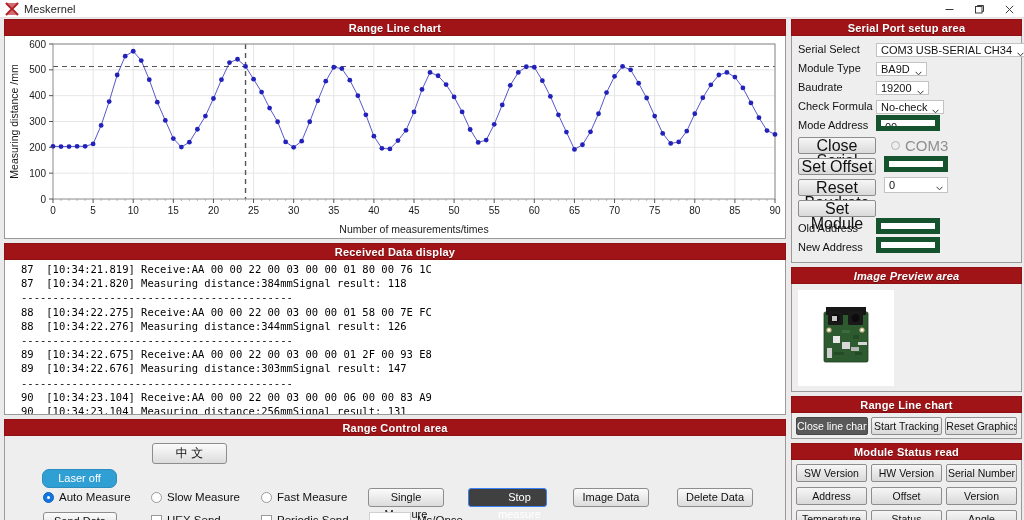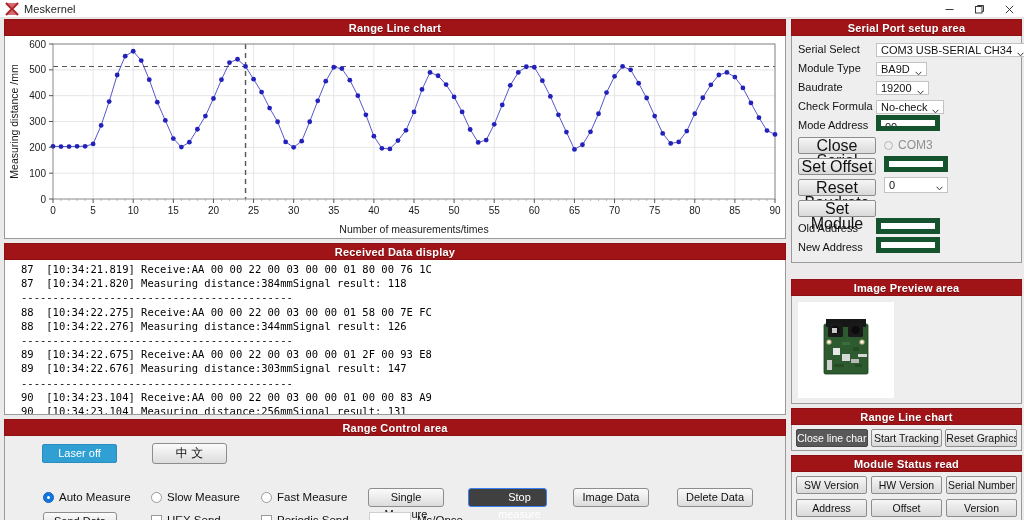--- a/index.html
+++ b/index.html
@@ -122,21 +122,22 @@
   .btn-dark {
     background: #404040;
     border: 1px solid #3b82f6;
     color: #ffffff;
     padding-left: 24px;
   }
   .btn-laser {
     background: #2f9fd4;
     border: 1px solid #2a8dbd;
     color: #ffffff;
-    border-radius: 2px;
+    border-radius: 7px;
+    margin-top: 25px;
   }
 
   .radio {
     display: inline-flex; align-items: center; gap: 5px;
     font-size: 11.5px; color: #111;
   }
   .rdot {
     width: 11px; height: 11px; border-radius: 50%;
     border: 1px solid #9a9a9a; background: #fff;
     display: inline-block; position: relative; flex: none;
@@ -211,22 +212,22 @@
   }
   .btn-row { display: flex; align-items: center; height: 20px; margin-bottom: 1px; }
   .btn-sm {
     width: 78px; height: 17px; line-height: 15px; font-size: 16px;
     border: 1px solid #8d8d8d; border-radius: 2px;
     background: linear-gradient(#f6f6f6, #d9d9d9);
     text-align: center; color: #111; flex: none;
     font-family: "Liberation Sans", sans-serif;
   }
   .com-ind {
-    display: flex; align-items: center; gap: 5px; margin-left: 8px;
-    font-size: 12px; color: #8f8f8f;
+    display: flex; align-items: center; gap: 5px; margin-left: 15px;
+    font-size: 15px; color: #8f8f8f;
   }
   .com-dot {
     width: 9px; height: 9px; border-radius: 50%;
     border: 1.5px solid #b5b5b5; background: #ededed;
   }
 
   .preview-body {
     background: #eeeeee;
     border: 1px solid #9a9a9a;
     border-top: none;
@@ -570,21 +571,21 @@
       <div class="recv-body" id="recv-body">
           <div class="recv-line">87  [10:34:21.819] Receive:AA 00 00 22 00 03 00 00 01 80 00 76 1C</div>
           <div class="recv-line">87  [10:34:21.820] Measuring distance:384mmSignal result: 118</div>
           <div class="recv-sep">-------------------------------------------</div>
           <div class="recv-line">88  [10:34:22.275] Receive:AA 00 00 22 00 03 00 00 01 58 00 7E FC</div>
           <div class="recv-line">88  [10:34:22.276] Measuring distance:344mmSignal result: 126</div>
           <div class="recv-sep">-------------------------------------------</div>
           <div class="recv-line">89  [10:34:22.675] Receive:AA 00 00 22 00 03 00 00 01 2F 00 93 E8</div>
           <div class="recv-line">89  [10:34:22.676] Measuring distance:303mmSignal result: 147</div>
           <div class="recv-sep">-------------------------------------------</div>
-          <div class="recv-line">90  [10:34:23.104] Receive:AA 00 00 22 00 03 00 00 01 00 00 83 A9</div>
+          <div class="recv-line">90  [10:34:23.104] Receive:AA 00 00 22 00 03 00 00 06 00 00 83 A9</div>
           <div class="recv-line">90  [10:34:23.104] Measuring distance:256mmSignal result: 131</div>
         </div>
     </div>
 
     <div class="ctrl-panel">
       <div class="panel-hdr">Range Control area</div>
       <div class="ctrl-body">
 
         <div style="position:absolute; left:37px; top:8px;">
           <div class="btn btn-laser" style="width:75px;height:19px;">Laser   off</div>
@@ -749,21 +750,21 @@
           <span class="fctl">
             <span class="inp-full" style="display:inline-block;width:64px;">
               <span></span>
             </span>
           </span>
         </div>
 
       </div>
     </div>
 
-    <div class="rsec" style="margin-top:16px;">
+    <div class="rsec" style="margin-top:4px;font-style:italic;">
       <div class="panel-hdr">Image Preview area</div>
       <div class="preview-body">
         <div class="preview-img">
           <svg width="96" height="96" viewBox="0 0 96 96">
             <rect x="0" y="0" width="96" height="96" fill="#ffffff"></rect>
 
             <rect x="26" y="22" width="44" height="50" rx="1.5" fill="#2e5a30"></rect>
             <rect x="26" y="22" width="44" height="50" rx="1.5" fill="none" stroke="#1d3d1f" stroke-width="0.8"></rect>
 
             <rect x="28" y="17" width="40" height="8" fill="#171717"></rect>

